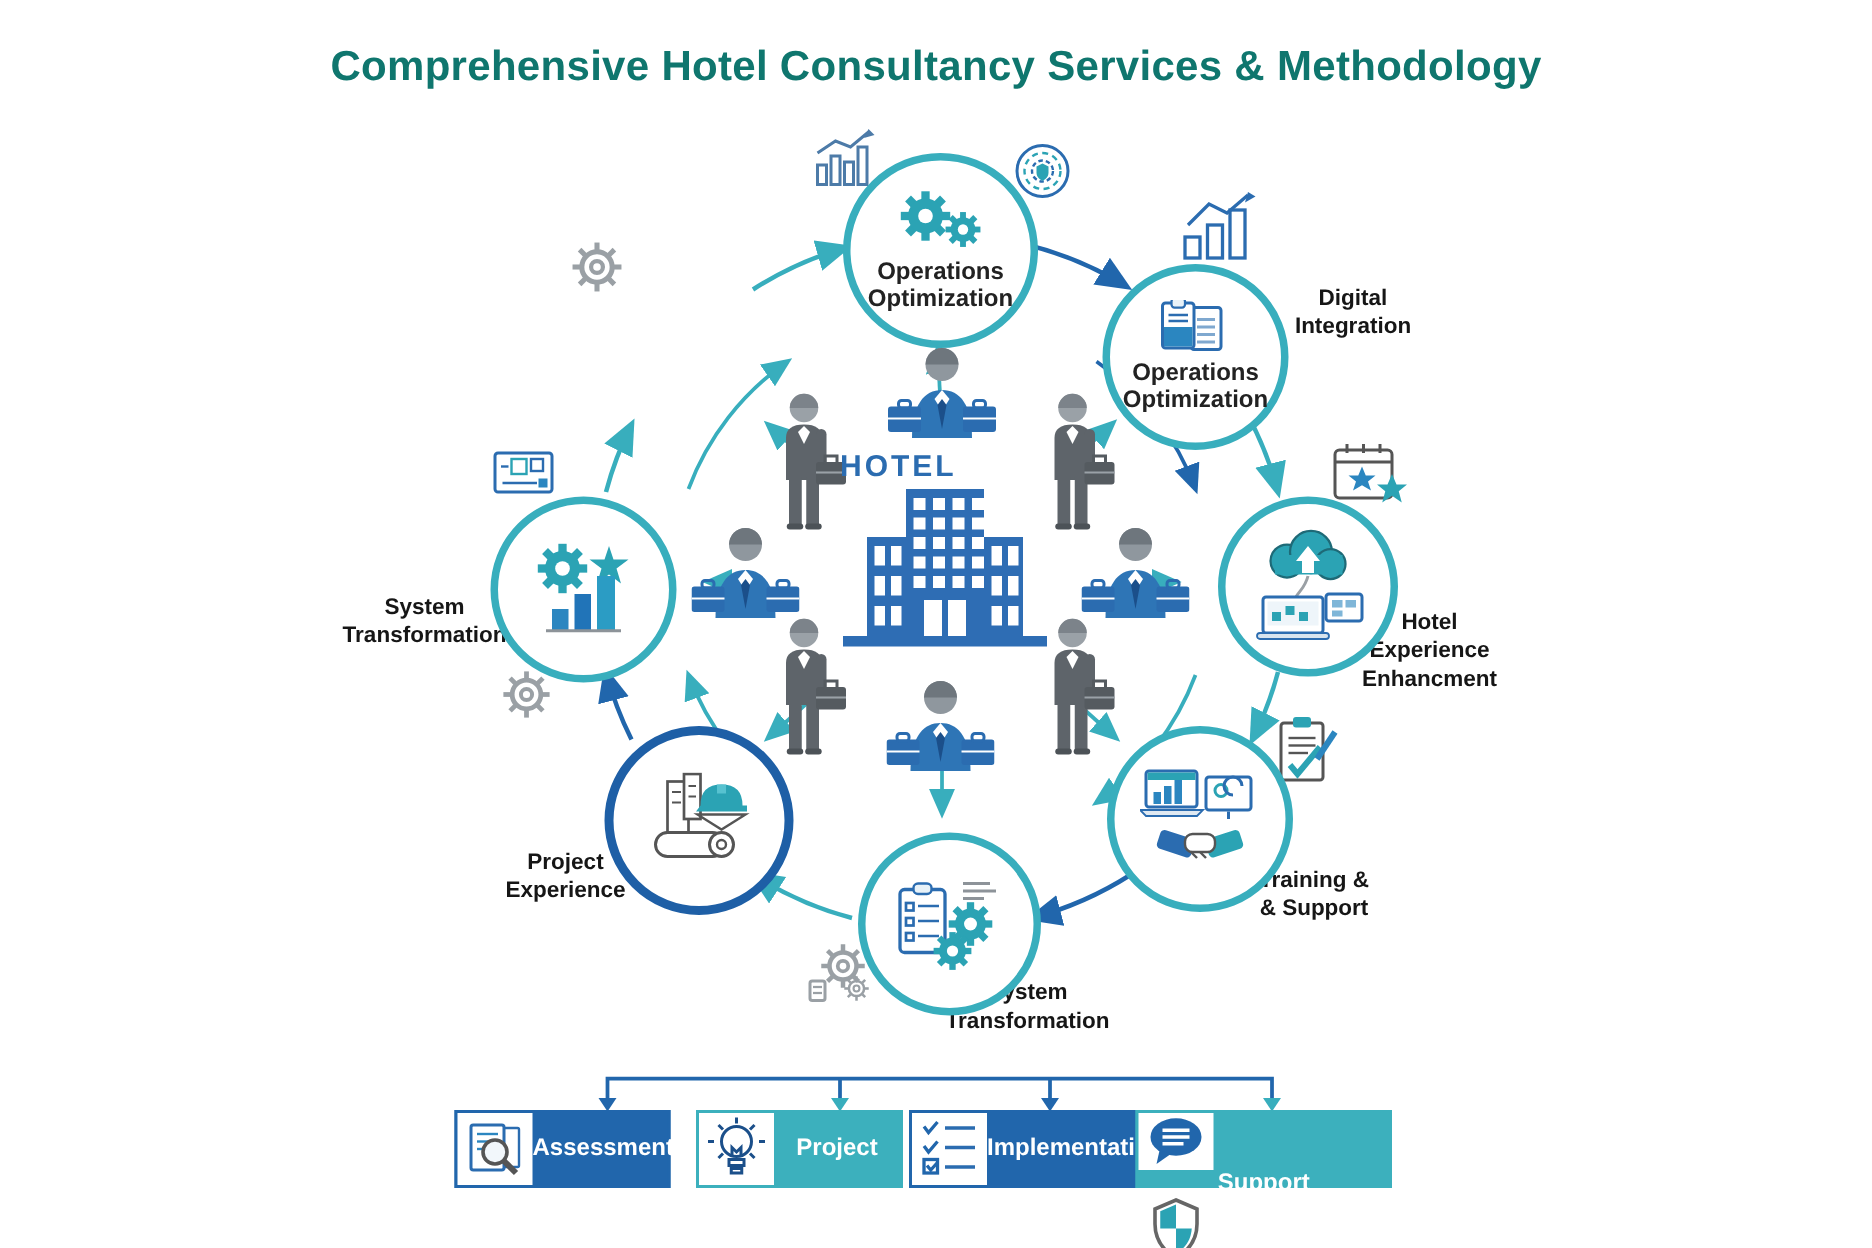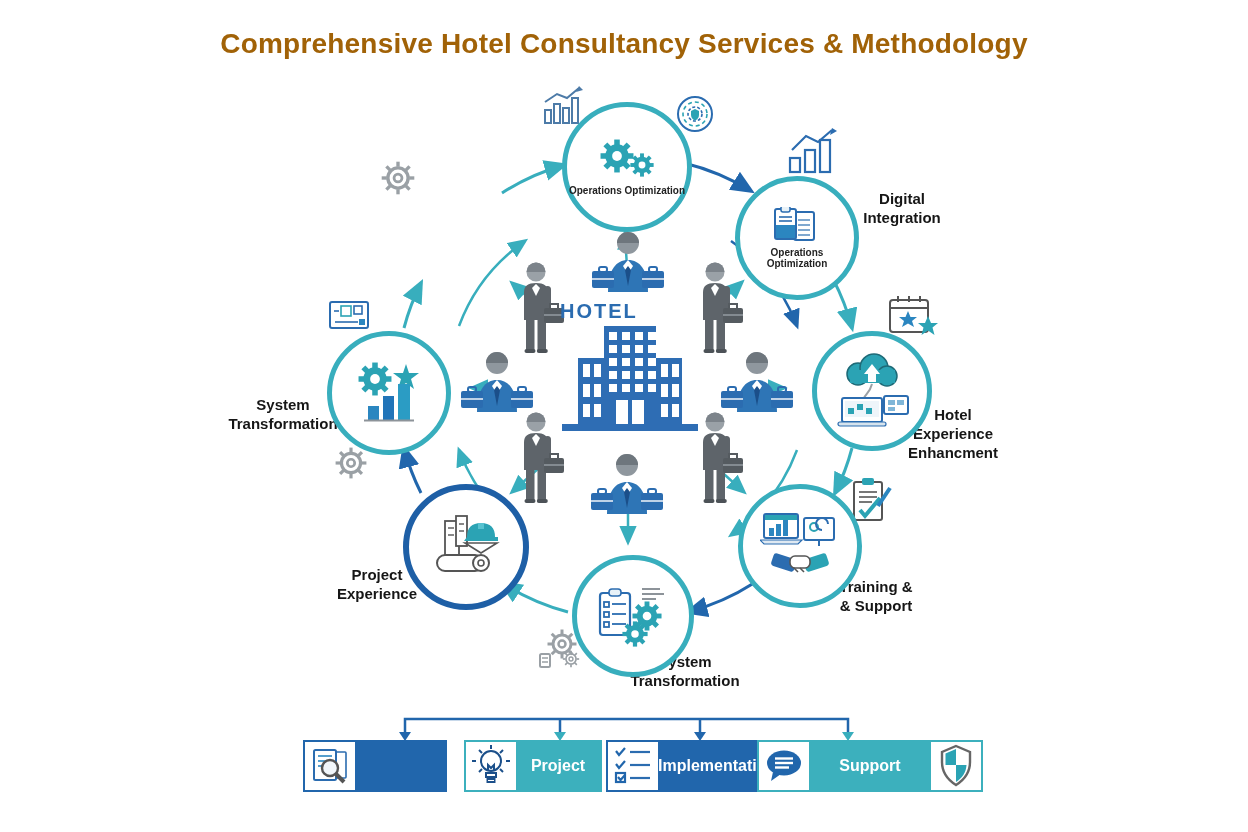--- a/index.html
+++ b/index.html
@@ -1,25 +1,25 @@
 <!DOCTYPE html>
 <html><head>
 <meta charset="utf-8">
 <style>
   html,body{margin:0;padding:0;background:#fff;}
   .stage{position:relative;width:1248px;height:832px;background:#ffffff;overflow:hidden;
          font-family:"Liberation Sans",sans-serif;color:#1b1b1b;}
   .title{position:absolute;top:28px;left:0;width:100%;text-align:center;
-         font-size:28px;font-weight:bold;color:#a16207;letter-spacing:.2px;}
+         font-size:28px;font-weight:bold;color:#0f766e;letter-spacing:.2px;}
   svg.layer{position:absolute;left:0;top:0;}
   .abs{position:absolute;}
   
   .node{position:absolute;border-radius:50%;background:#fff;display:flex;flex-direction:column;
         align-items:center;justify-content:center;text-align:center;font-weight:bold;
-        font-size:10px;line-height:1.15;color:#222;z-index:5;}
+        font-size:16px;line-height:1.15;color:#222;z-index:5;}
   .node .nlabel{margin-top:2px;}
   .teal-ring{border:5px solid #38aebd;}
   .blue-ring{border:6px solid #1e5fa6;}
   .n-top{left:562px;top:102px;width:120px;height:120px;}
   .n-ne {left:735px;top:176px;width:114px;height:114px;}
   .n-e  {left:812px;top:331px;width:110px;height:110px;}
   .n-se {left:738px;top:484px;width:114px;height:114px;}
   .n-s  {left:572px;top:555px;width:112px;height:112px;}
   .n-sw {left:403px;top:484px;width:114px;height:114px;}
   .n-w  {left:327px;top:331px;width:114px;height:114px;}
@@ -40,21 +40,21 @@
   .person{position:absolute;z-index:2;}
   .deco{position:absolute;z-index:1;}
   
   .pstep{position:absolute;top:740px;height:52px;display:flex;align-items:stretch;z-index:6;box-sizing:border-box;}
   .pstep .picon{background:#fff;width:50px;display:flex;align-items:center;justify-content:center;flex:none;}
   .pstep .plabel{flex:1;display:flex;align-items:center;justify-content:center;
                  color:#fff;font-weight:bold;font-size:16px;}
   .pstep-1{left:303px;width:144px;background:#2166ac;border:2px solid #2166ac;}
   .pstep-2{left:464px;width:138px;background:#3cb0bd;border:2px solid #3cb0bd;}
   .pstep-3{left:606px;width:164px;background:#2166ac;border:2px solid #2166ac;}
-  .pstep-4{left:757px;width:226px;background:#3cb0bd;border:2px solid #3cb0bd;}
+  .pstep-4{left:757px;width:171px;background:#3cb0bd;border:2px solid #3cb0bd;flex-direction:column;}
 </style>
 </head>
 <body>
 
 <div class="stage">
 
   <svg width="0" height="0" style="position:absolute" aria-hidden="true">
     <defs>
       <symbol id="person-half-blue" viewBox="0 0 72 62">
         <circle cx="36" cy="13" r="11" fill="#8f979e"></circle>
@@ -447,20 +447,21 @@
         <rect x="4" y="4" width="22" height="30" rx="1.5" fill="#fff" stroke="#2b6cb0" stroke-width="2"></rect>
         <g stroke="#2b86c0" stroke-width="1.6">
             <line x1="8" y1="10" x2="22" y2="10"></line>
             <line x1="8" y1="15" x2="22" y2="15"></line>
             <line x1="8" y1="20" x2="18" y2="20"></line>
           </g>
         <circle cx="20" cy="22" r="8" fill="#f2f7fb" stroke="#555" stroke-width="2.4"></circle>
         <line x1="26" y1="28" x2="34" y2="36" stroke="#555" stroke-width="4"></line>
       </svg>
     </div>
+    <div class="plabel">Assessment</div>
   </div>
 
   <div class="pstep pstep-2">
     <div class="picon">
       <svg width="42" height="44">
         <g stroke="#1b4f8a" stroke-width="2" fill="none">
           <circle cx="21" cy="17" r="10"></circle>
           <path d="M18,27 v-6 l3,3 l3,-3 v6"></path>
           <line x1="21" y1="1" x2="21" y2="5"></line>
             <line x1="6" y1="17" x2="2" y2="17"></line>

